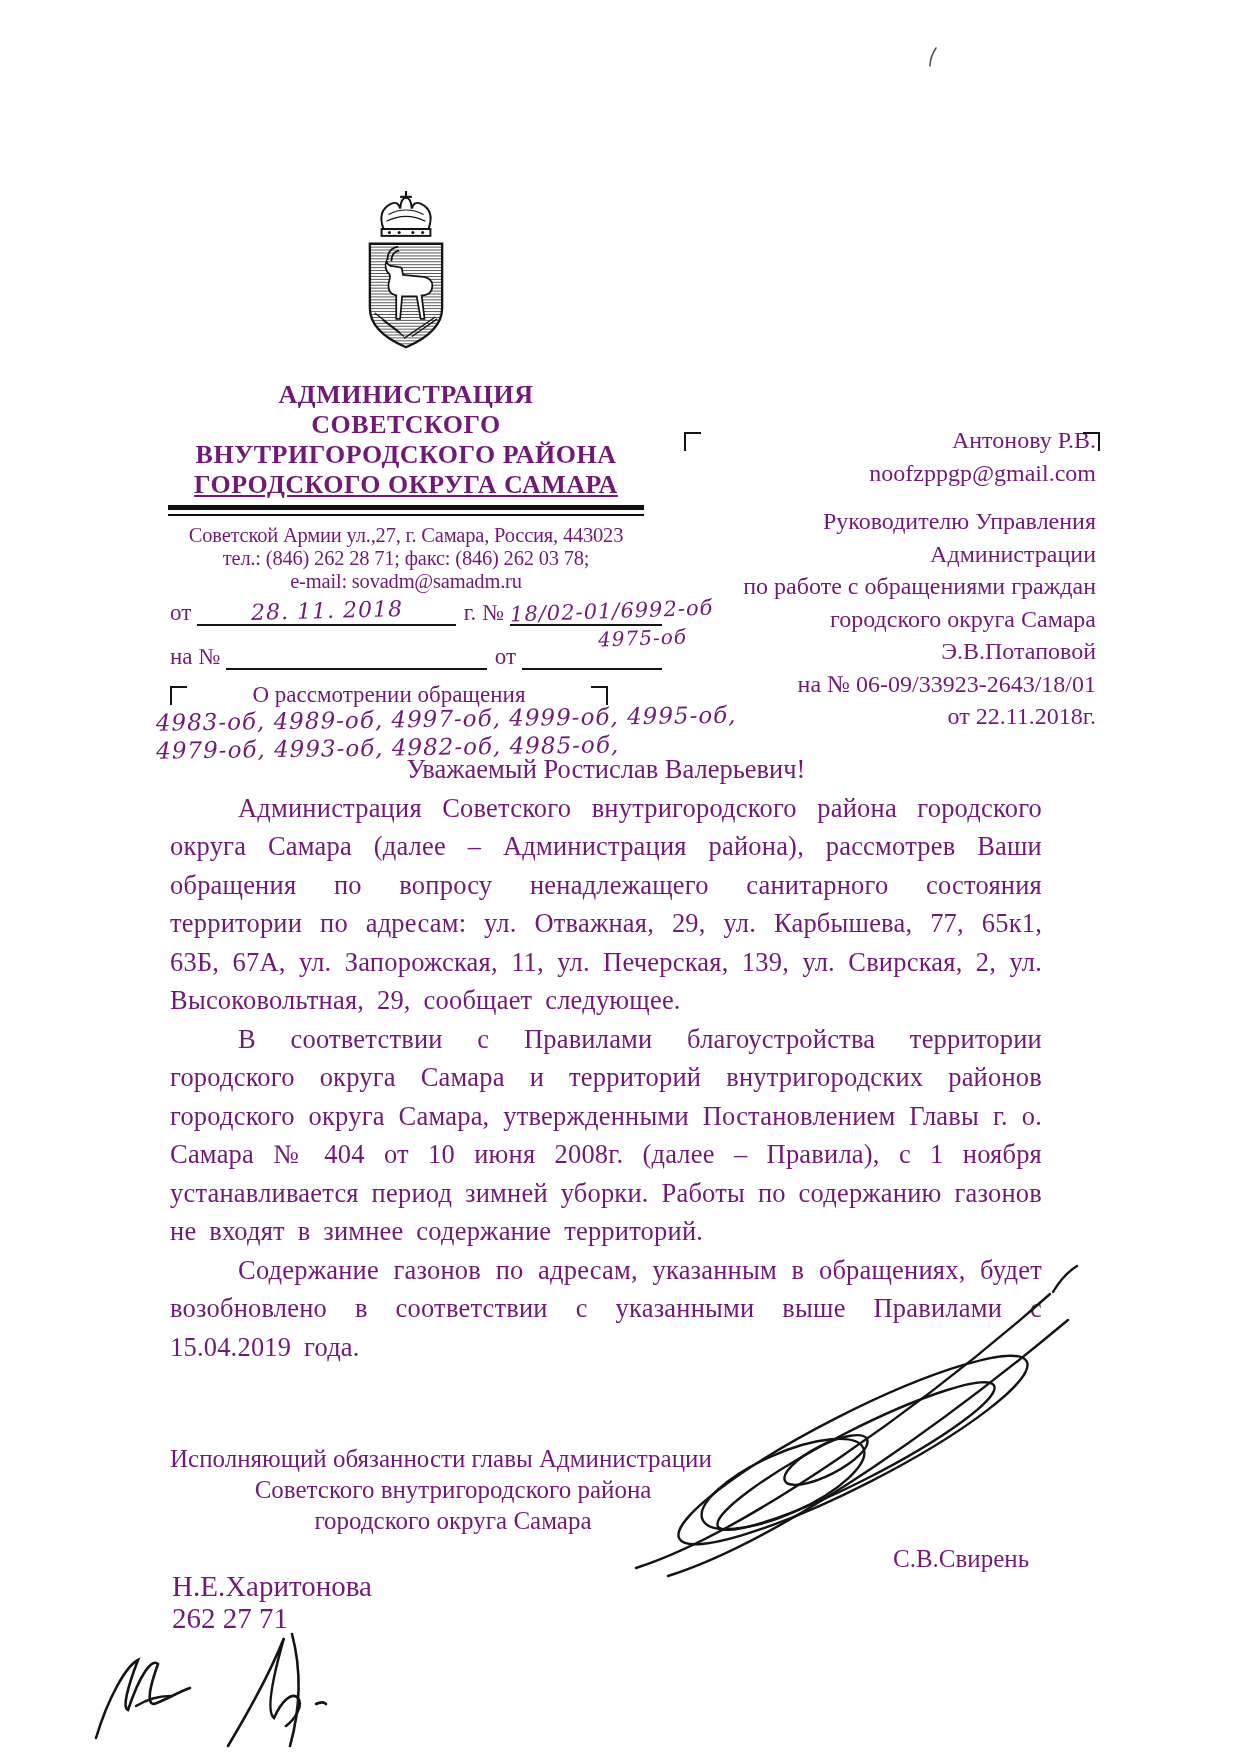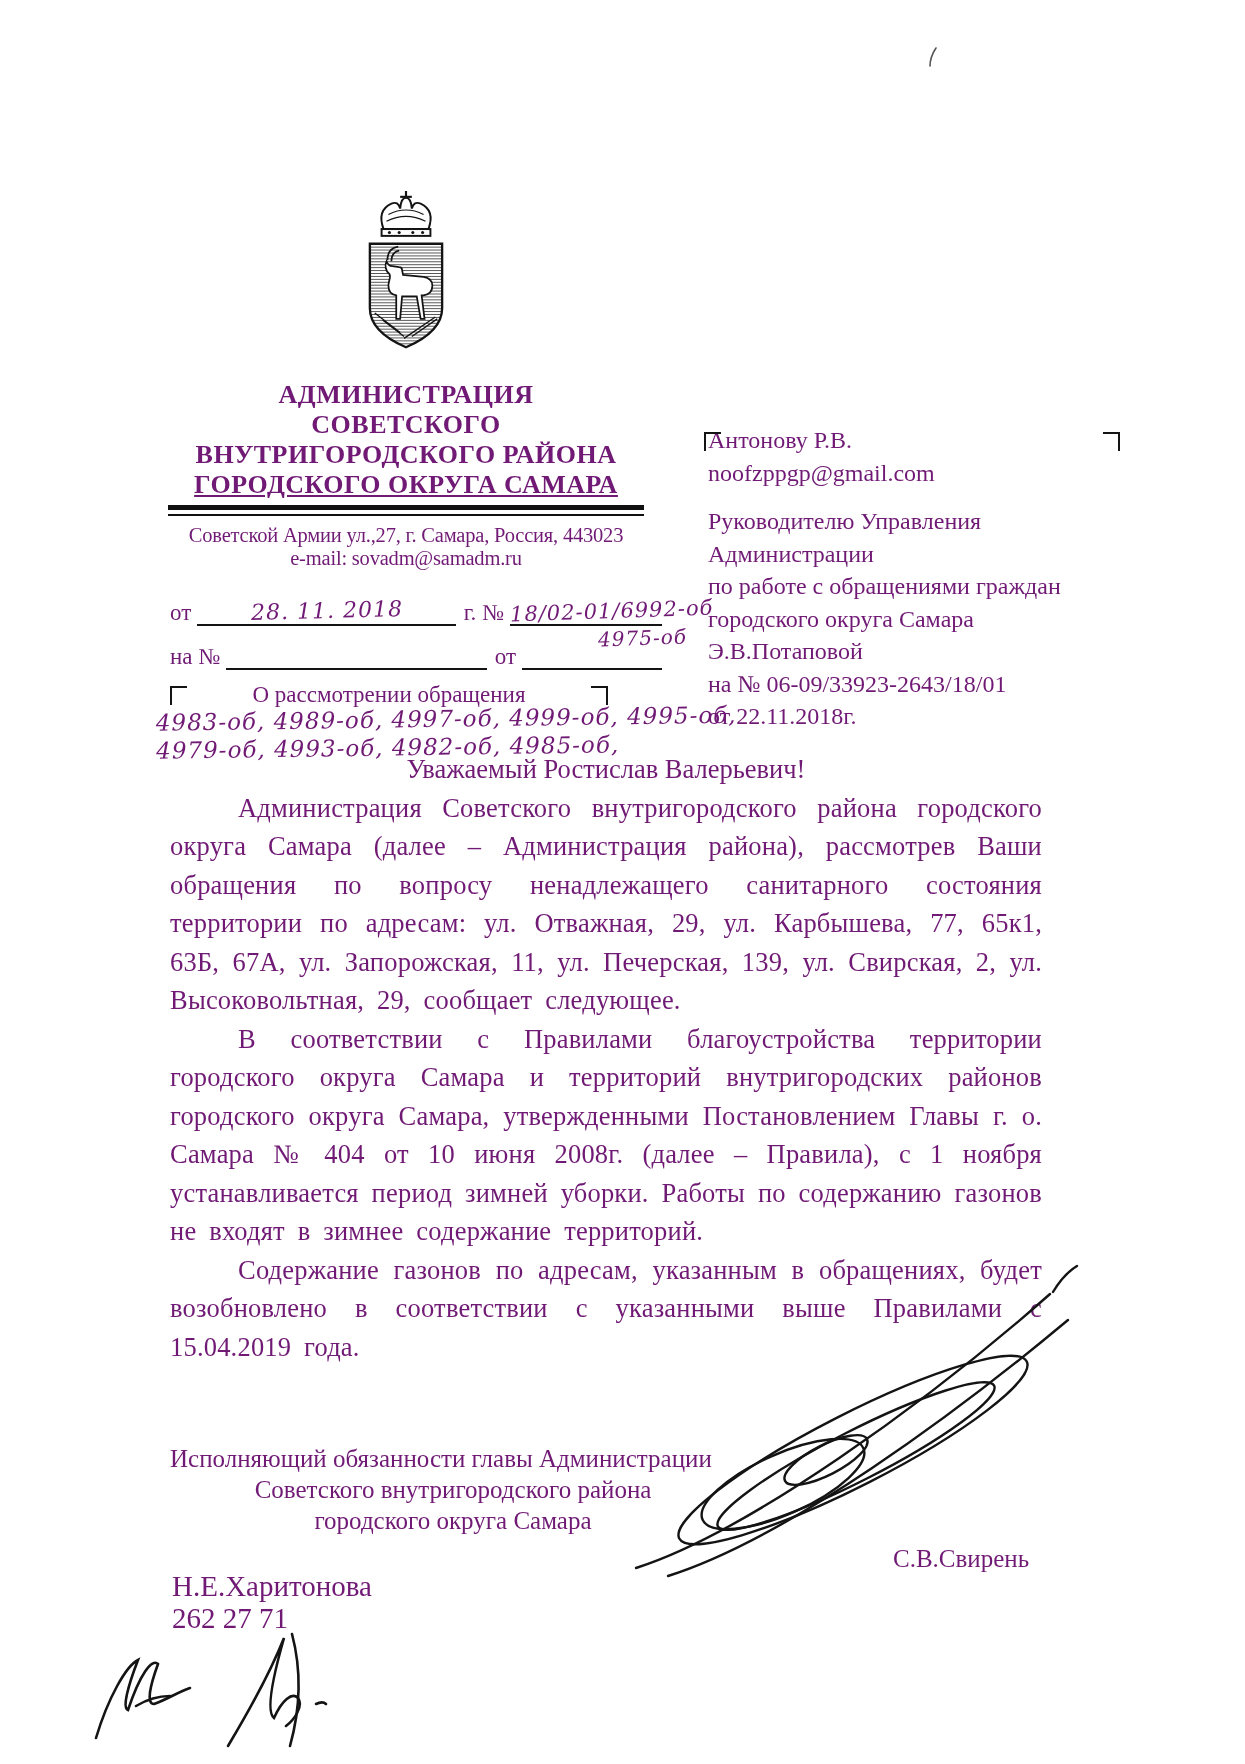--- a/index.html
+++ b/index.html
@@ -49,22 +49,22 @@
   }
   .corner-tl{width:15px;height:17px;border-left:2px solid #141414;border-top:2px solid #141414;margin-top:4px;}
   .corner-tr{width:15px;height:17px;border-right:2px solid #141414;border-top:2px solid #141414;margin-top:4px;}
   .hw-list{
     position:absolute;left:156px;top:705px;width:540px;
     font-size:23px;line-height:28px;transform:rotate(-0.8deg);
     white-space:nowrap;
   }
   
   .recipient{
-    position:absolute;left:708px;top:424px;width:408px;
-    text-align:left;font-size:24px;line-height:32.5px;
+    position:absolute;left:688px;top:424px;width:408px;
+    text-align:right;font-size:24px;line-height:32.5px;
   }
   .recipient .corner-tl{position:absolute;left:-4px;top:4px;}
   .recipient .corner-tr{position:absolute;right:-4px;top:4px;}
   .recipient .gap{height:16px;}
   
   .body-block{position:absolute;left:170px;top:750px;width:872px;font-size:26.5px;line-height:38.5px;}
   .salutation{text-align:center;margin:0 0 0 0;}
   .body-block p{margin:0;text-align:justify;text-indent:68px;word-spacing:6px;letter-spacing:.2px;}
   
   .sig-titles{position:absolute;left:170px;top:1443px;width:566px;font-size:25px;line-height:31px;}
@@ -111,20 +111,21 @@
     <div>АДМИНИСТРАЦИЯ</div>
     <div>СОВЕТСКОГО</div>
     <div>ВНУТРИГОРОДСКОГО РАЙОНА</div>
     <div style="text-decoration:underline;">ГОРОДСКОГО  ОКРУГА САМАРА</div>
   </div>
   <div class="rule-thick"></div>
   <div class="rule-thin"></div>
 
   <div class="addr-block">
     <div>Советской Армии ул.,27, г. Самара, Россия, 443023</div>
+    <div>тел.: (846) 262 28 71; факс: (846) 262 03 78;</div>
     <div>e-mail: sovadm@samadm.ru</div>
   </div>
 
   <div class="ref-row1">
     <span class="ref-label">от</span>
     <span class="u u-date"><span class="hw hw-date">28. 11. 2018</span></span>
     <span class="ref-label" style="padding-left:8px;">г. №</span>
     <span class="u u-num"><span class="hw hw-num">18/02-01/6992-об</span></span>
   </div>
   <div class="hw hw-num2">4975-об</div>

